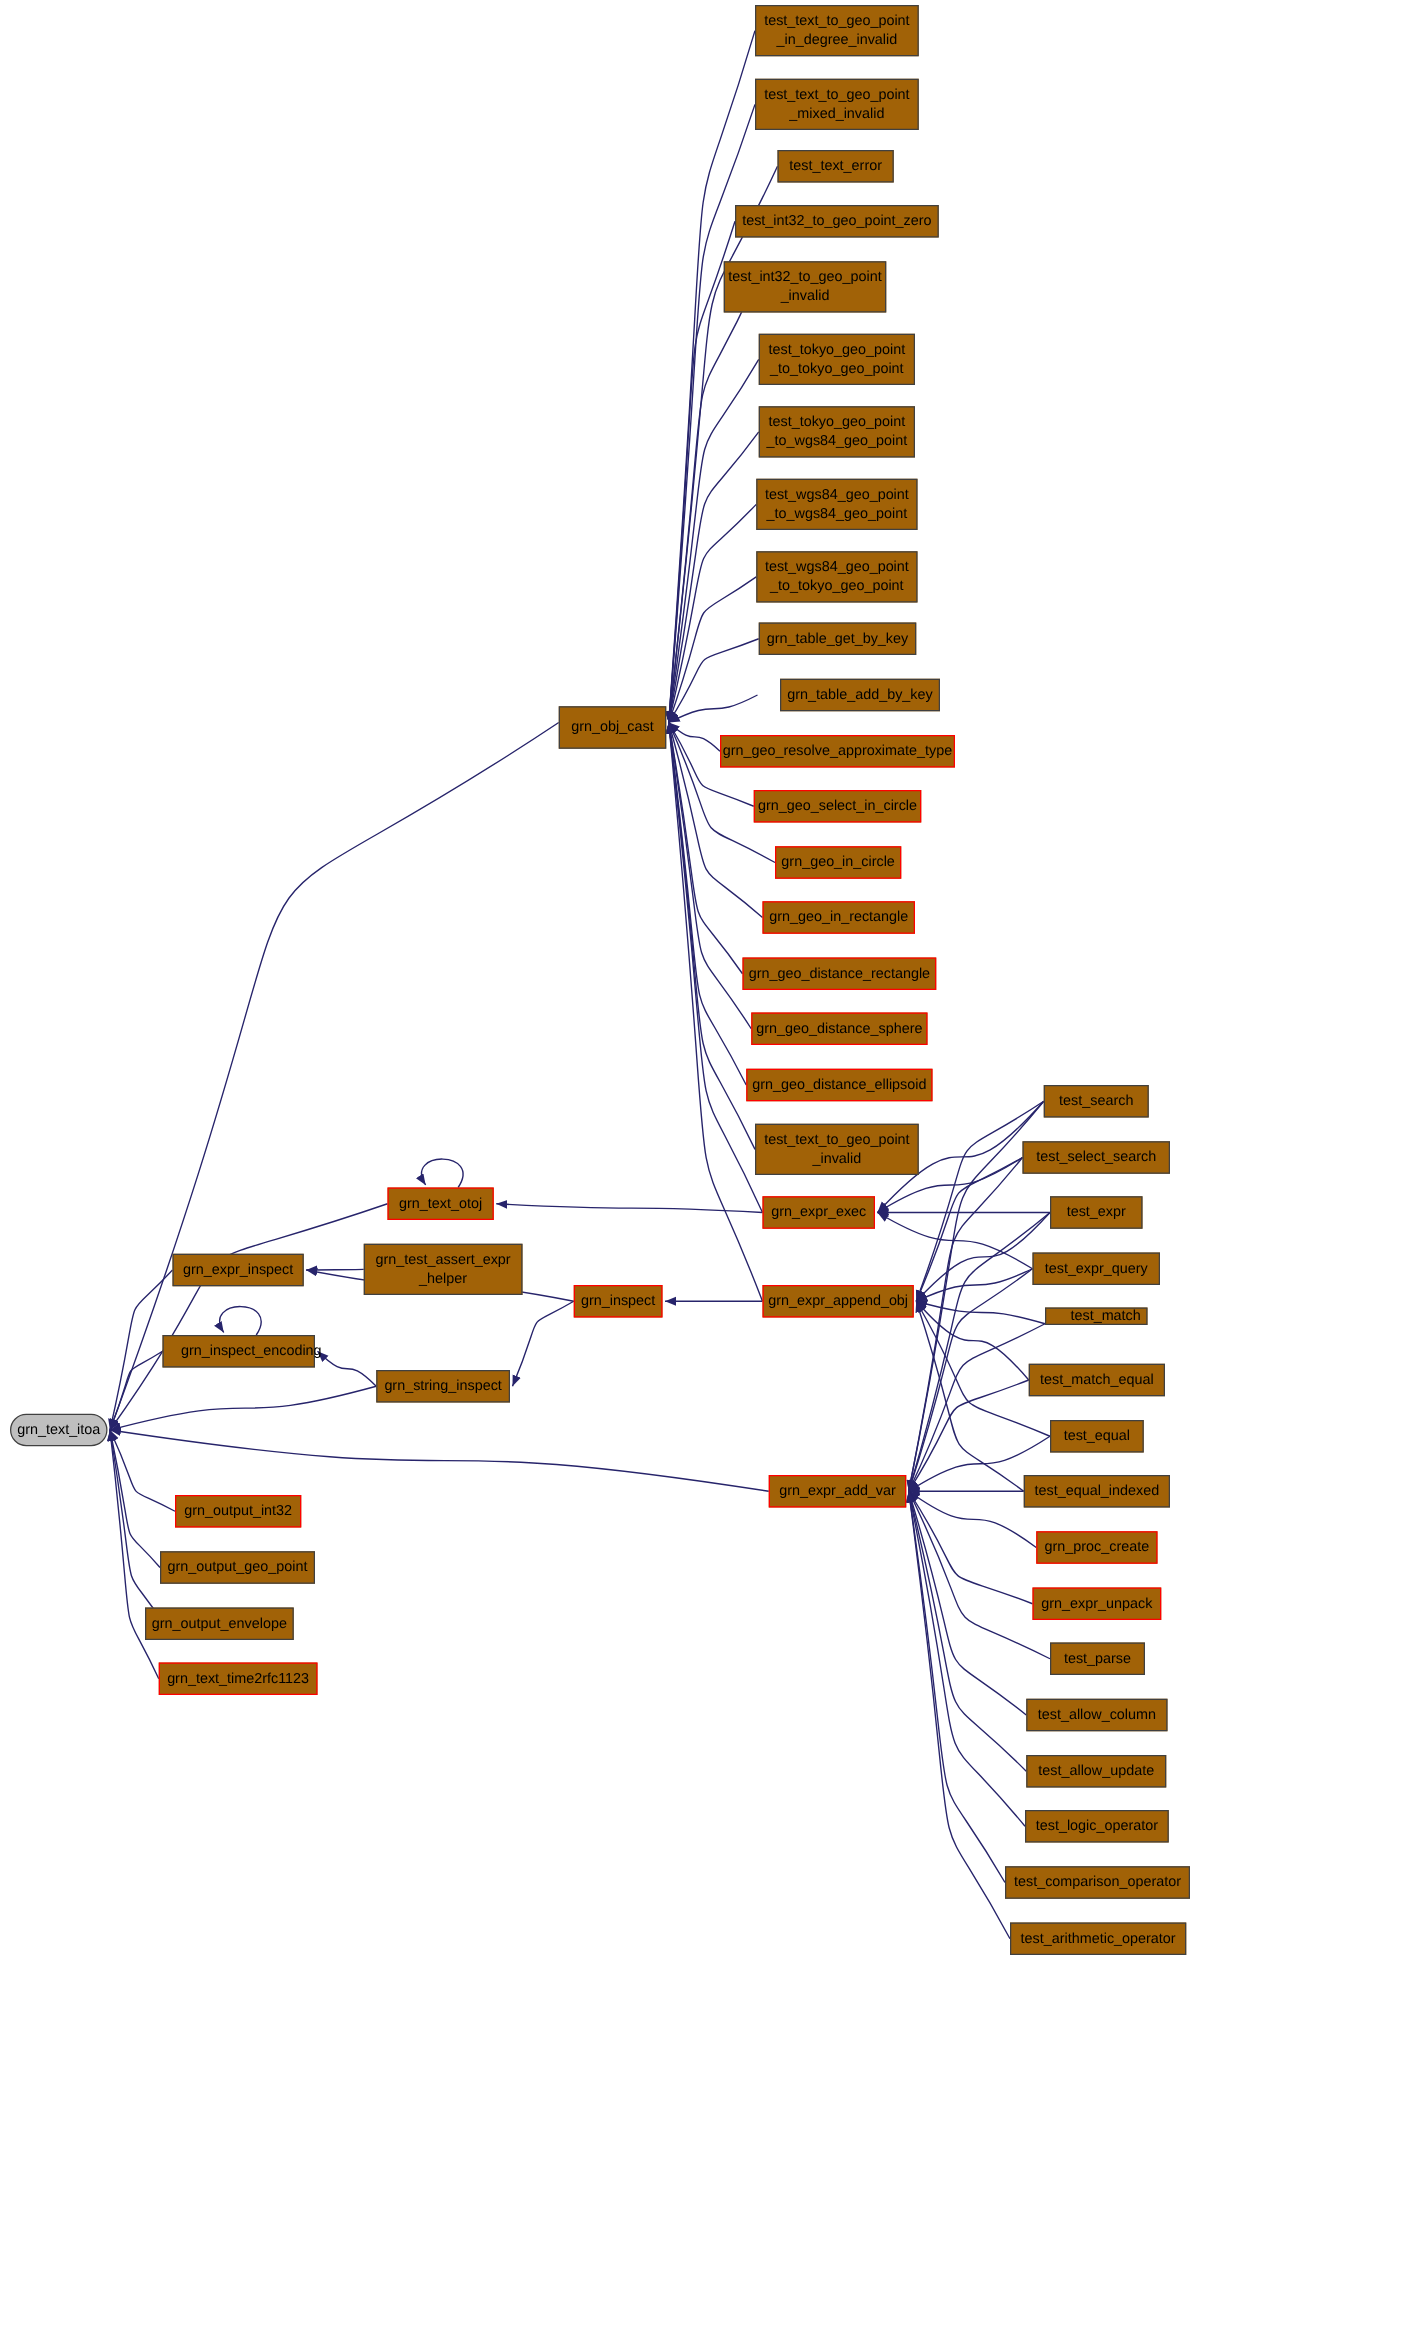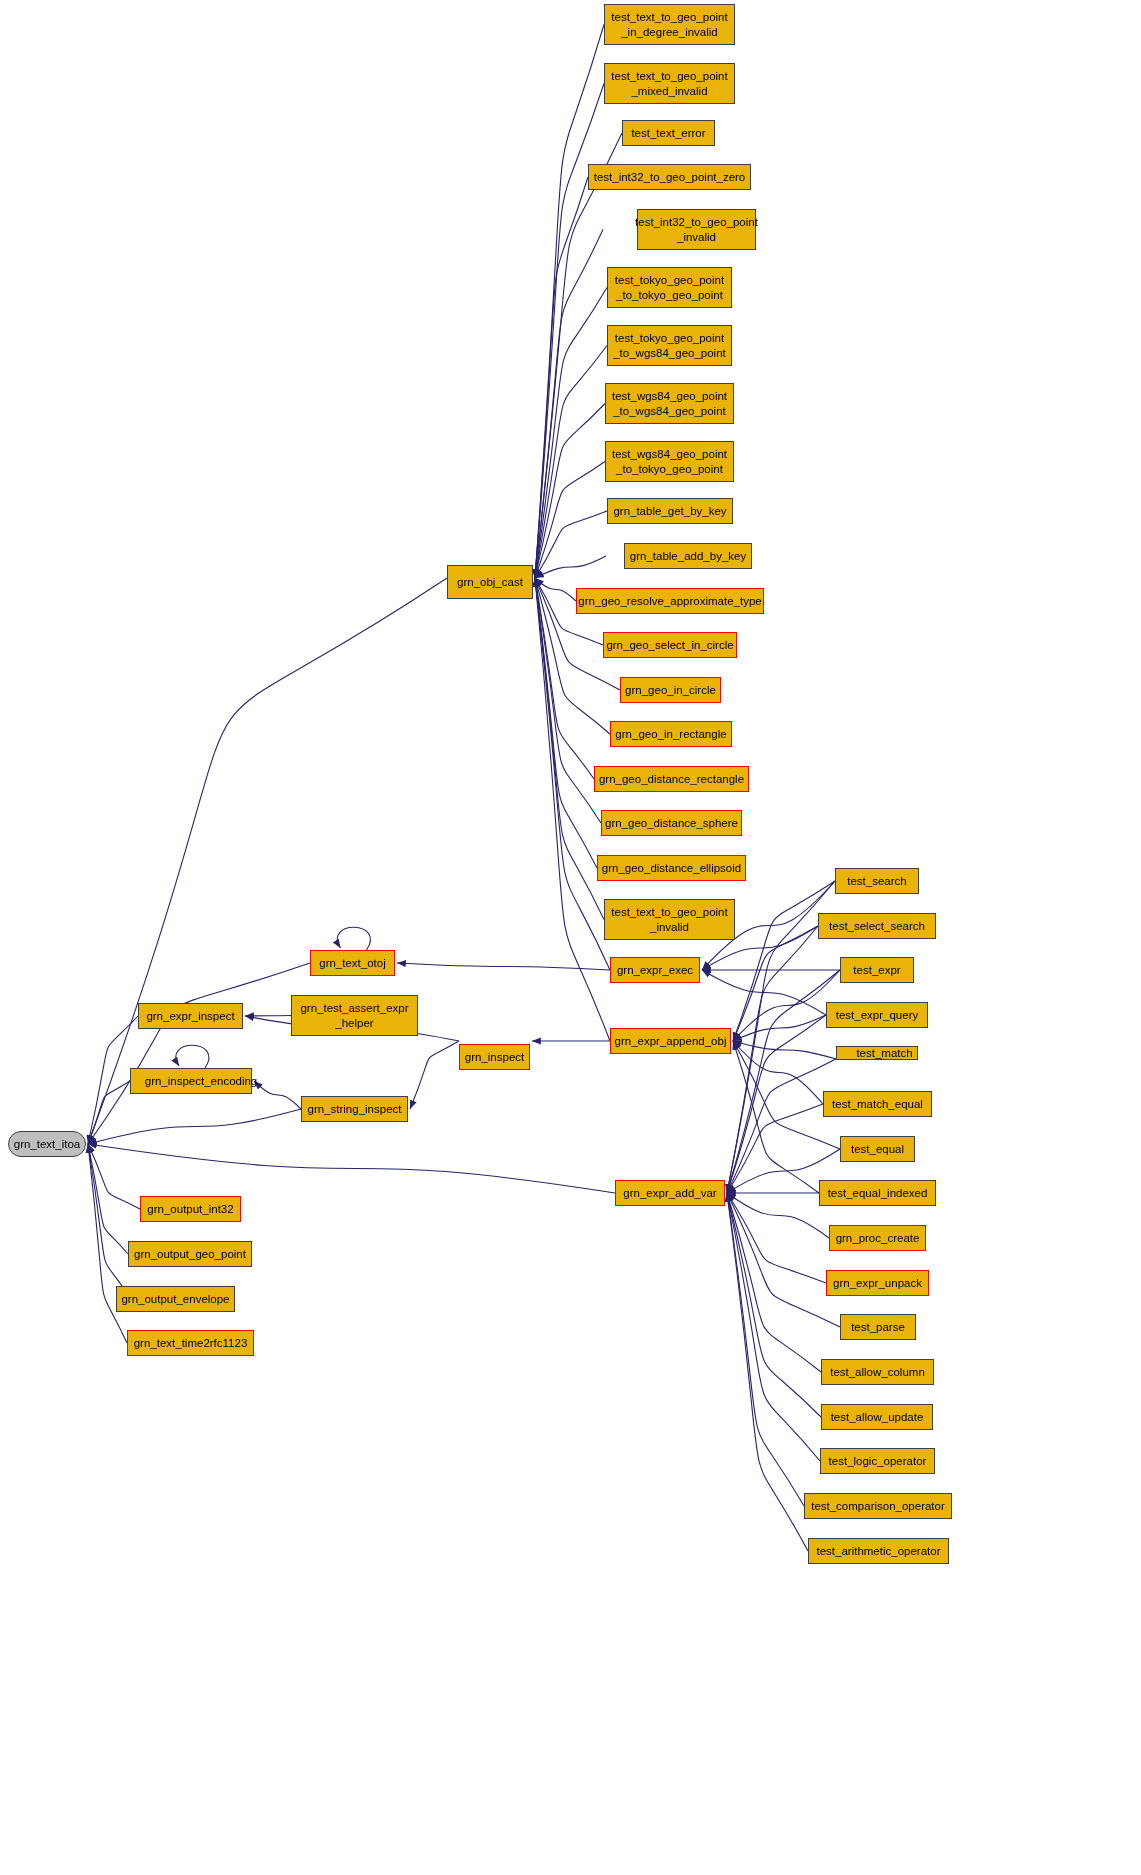--- a/index.html
+++ b/index.html
@@ -4,21 +4,21 @@
 <style>
   html,body{margin:0;padding:0;background:#ffffff;}
   body{font-family:"Liberation Sans", sans-serif;}
   #graph-root{position:relative;width:1141px;height:1875px;background:#fff;overflow:hidden;}
   svg#edges{position:absolute;left:0;top:0;width:1141px;height:1875px;pointer-events:none;}
   .node{
     position:absolute;
     box-sizing:border-box;
     display:flex;align-items:center;justify-content:center;
     text-align:center;
-    background:#eab308;
+    background:#a16207;
     border:1px solid #404040;
     font-family:"Liberation Sans", sans-serif;
     font-size:11.5px;
     line-height:1.25;
     color:#000000;
     white-space:pre-line;
     cursor:pointer;
     user-select:none;
   }
   .node.red{border-color:#ff0000;}
@@ -104,34 +104,34 @@
         <path d="M808,1551 C735.1,1414.96 773.98,1551 727,1193" fill="none" stroke="#27246b" stroke-width="1.1" marker-end="url(#arrow)"></path>
       </g>
   </svg>
   <div id="node-layer">
       <div class="node root" style="left: 8px; top: 1131px; width: 78px; height: 26px;">grn_text_itoa</div>
       <div class="node" style="left: 138px; top: 1003px; width: 105px; height: 26px;">grn_expr_inspect</div>
       <div class="node" style="left: 130px; top: 1068px; width: 122px; height: 26px; padding-left: 20px;">grn_inspect_encoding</div>
       <div class="node" style="left: 301px; top: 1096px; width: 107px; height: 26px;">grn_string_inspect</div>
       <div class="node" style="left: 291px; top: 995px; width: 127px; height: 41px;">grn_test_assert_expr
 _helper</div>
-      <div class="node red" style="left: 459px; top: 1028px; width: 71px; height: 26px; margin-top: 16px;">grn_inspect</div>
+      <div class="node red" style="left: 459px; top: 1028px; width: 71px; height: 26px;">grn_inspect</div>
       <div class="node red" style="left: 310px; top: 950px; width: 85px; height: 26px;">grn_text_otoj</div>
       <div class="node red" style="left: 140px; top: 1196px; width: 101px; height: 26px;">grn_output_int32</div>
       <div class="node" style="left: 128px; top: 1241px; width: 124px; height: 26px;">grn_output_geo_point</div>
       <div class="node" style="left: 116px; top: 1286px; width: 119px; height: 26px;">grn_output_envelope</div>
       <div class="node red" style="left: 127px; top: 1330px; width: 127px; height: 26px;">grn_text_time2rfc1123</div>
       <div class="node" style="left: 447px; top: 565px; width: 86px; height: 34px;">grn_obj_cast</div>
       <div class="node" style="left: 604px; top: 4px; width: 131px; height: 41px;">test_text_to_geo_point
 _in_degree_invalid</div>
       <div class="node" style="left: 604px; top: 63px; width: 131px; height: 41px;">test_text_to_geo_point
 _mixed_invalid</div>
       <div class="node" style="left: 622px; top: 120px; width: 93px; height: 26px;">test_text_error</div>
       <div class="node" style="left: 588px; top: 164px; width: 163px; height: 26px;">test_int32_to_geo_point_zero</div>
-      <div class="node" style="left: 637px; top: 209px; width: 119px; height: 41px;">test_int32_to_geo_point
+      <div class="node" style="left: 579px; top: 209px; width: 130px; height: 41px;">test_int32_to_geo_point
 _invalid</div>
       <div class="node" style="left: 607px; top: 267px; width: 125px; height: 41px;">test_tokyo_geo_point
 _to_tokyo_geo_point</div>
       <div class="node" style="left: 607px; top: 325px; width: 125px; height: 41px;">test_tokyo_geo_point
 _to_wgs84_geo_point</div>
       <div class="node" style="left: 605px; top: 383px; width: 129px; height: 41px;">test_wgs84_geo_point
 _to_wgs84_geo_point</div>
       <div class="node" style="left: 605px; top: 441px; width: 129px; height: 41px;">test_wgs84_geo_point
 _to_tokyo_geo_point</div>
       <div class="node" style="left: 607px; top: 498px; width: 126px; height: 26px;">grn_table_get_by_key</div>

